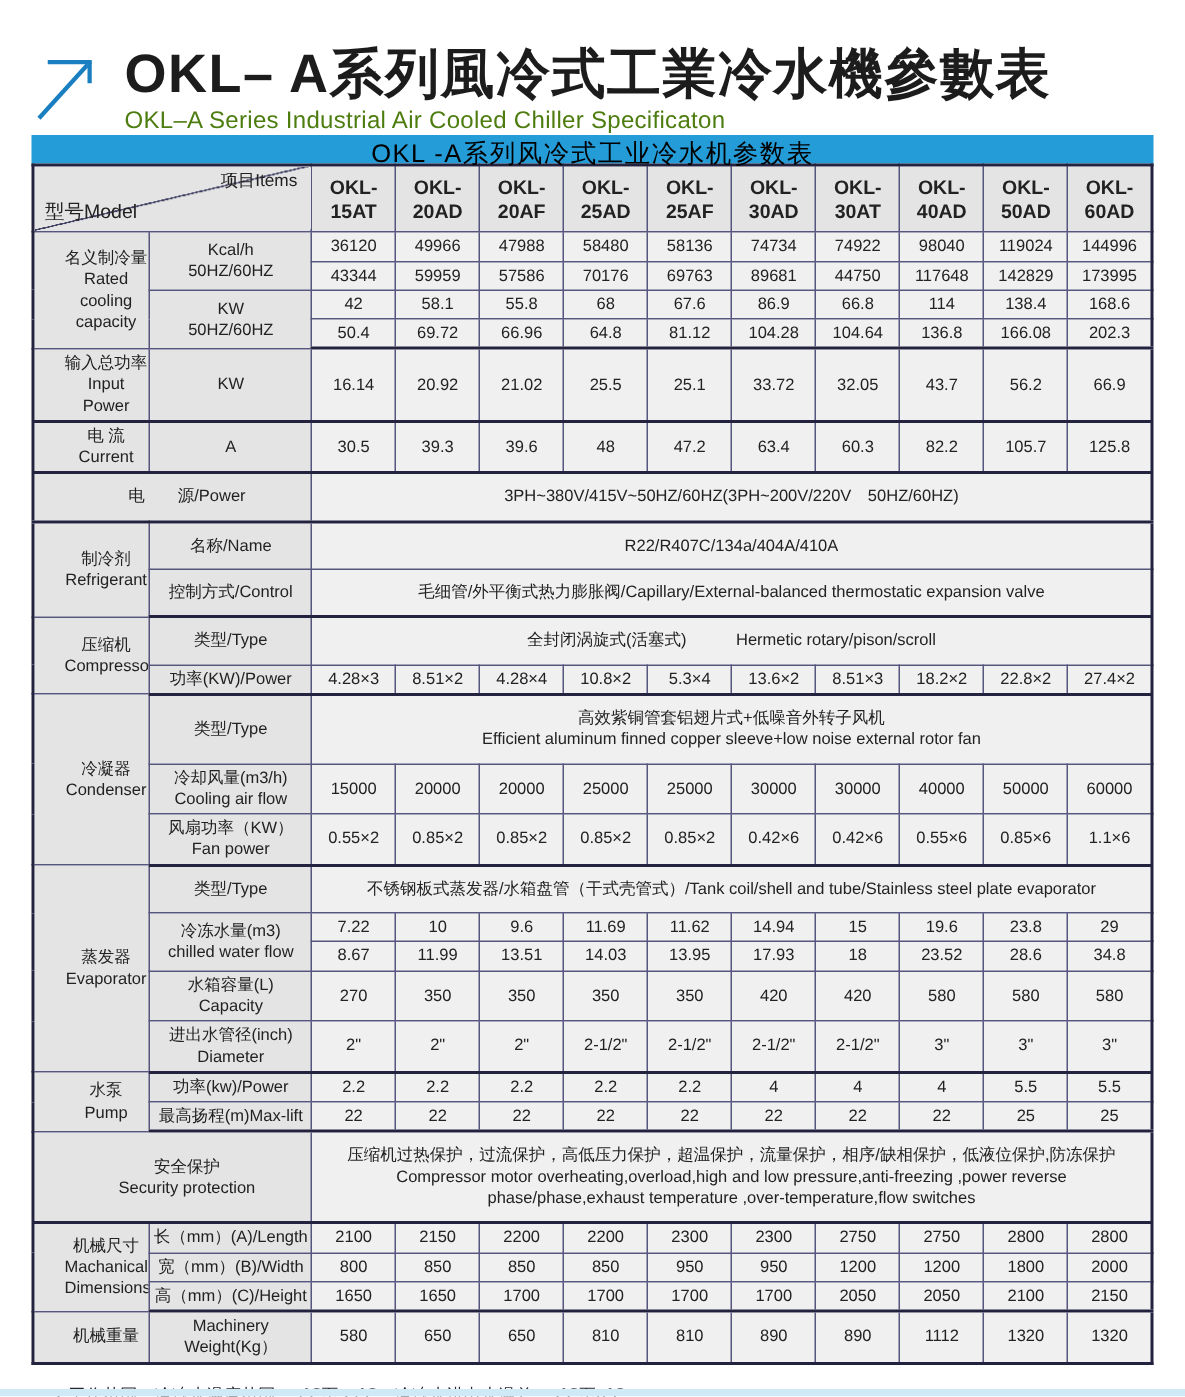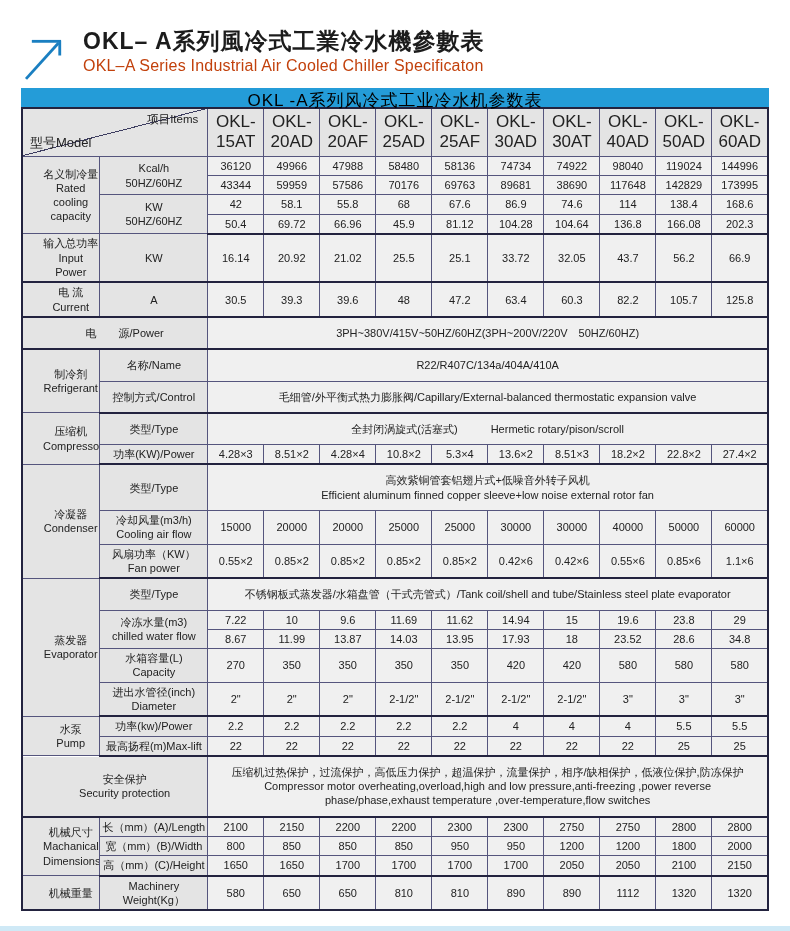--- a/index.html
+++ b/index.html
@@ -14,35 +14,35 @@
   *{box-sizing:border-box;}
   html,body{margin:0;padding:0;}
   body{
     width:790px;height:931px;background:#ffffff;position:relative;overflow:hidden;
     font-family:"Liberation Sans","DejaVu Sans",sans-serif;color:#1a1a1a;
   }
   .page{padding:0 21px;}
   
   .hdr{display:flex;align-items:flex-start;gap:12px;padding-top:28px;}
   .logo{flex:0 0 auto;margin-top:4px;}
-  .titles h1{margin:0;font-size:23px;font-weight:600;letter-spacing:1px;color:#1c1c1c;line-height:1.15;}
-  .titles h2{margin:3px 0 0 0;font-size:16px;font-weight:500;color:#c2410c;letter-spacing:.2px;}
+  .titles h1{margin:0;font-size:36px;font-weight:600;letter-spacing:1px;color:#1c1c1c;line-height:1.15;}
+  .titles h2{margin:3px 0 0 0;font-size:16px;font-weight:500;color:#4d7c0f;letter-spacing:.2px;}
   
   .tbar{
     margin-top:0;background:var(--accent-blue);color:#000000;text-align:center;
     font-size:17px;height:19px;line-height:25px;font-weight:500;letter-spacing:1px;
   }
   
   table{width:100%;border-collapse:collapse;border:2px solid var(--border-thick);table-layout:fixed;}
   th,td{
     border:1px solid var(--border-thin);text-align:center;vertical-align:middle;
     padding:2px 1px;font-size:11px;line-height:1.3;background:var(--cell-bg);
     white-space:pre-line;overflow:hidden;color:#222;font-weight:400;
   }
-  th.mh{background:var(--label-bg);font-size:17px;line-height:1.2;padding:3px 0;}
+  th.mh{background:var(--label-bg);font-size:13px;line-height:1.2;padding:3px 0;font-weight:bold;}
   td.g,td.i{background:var(--label-bg);}
   td.g{font-size:11px;padding-left:20px;}
   td.s{padding:8px 4px;}
   tr.thick td{border-bottom:2px solid var(--border-thick);}
   th.corner{
     position:relative;padding:0;background:
       linear-gradient(to bottom right, transparent calc(50% - 1px), #3d3d60 calc(50% - 1px), #3d3d60 50%, transparent 50%),
       var(--label-bg);
   }
   .c-items{position:absolute;top:3px;right:9px;font-size:11.5px;}
@@ -140,44 +140,44 @@
           <td class="d">119024</td>
           <td class="d">144996</td>
         </tr>
         <tr>
           <td class="d">43344</td>
           <td class="d">59959</td>
           <td class="d">57586</td>
           <td class="d">70176</td>
           <td class="d">69763</td>
           <td class="d">89681</td>
-          <td class="d">38690</td>
+          <td class="d">44750</td>
           <td class="d">117648</td>
           <td class="d">142829</td>
           <td class="d">173995</td>
         </tr>
         <tr>
           <td rowspan="2" class="i">KW
 50HZ/60HZ</td>
           <td class="d">42</td>
           <td class="d">58.1</td>
           <td class="d">55.8</td>
           <td class="d">68</td>
           <td class="d">67.6</td>
           <td class="d">86.9</td>
-          <td class="d">74.6</td>
+          <td class="d">66.8</td>
           <td class="d">114</td>
           <td class="d">138.4</td>
           <td class="d">168.6</td>
         </tr>
         <tr class="thick">
           <td class="d">50.4</td>
           <td class="d">69.72</td>
           <td class="d">66.96</td>
-          <td class="d">45.9</td>
+          <td class="d">64.8</td>
           <td class="d">81.12</td>
           <td class="d">104.28</td>
           <td class="d">104.64</td>
           <td class="d">136.8</td>
           <td class="d">166.08</td>
           <td class="d">202.3</td>
         </tr>
         <tr class="thick">
           <td class="g">输入总功率
 Input Power</td>
@@ -292,21 +292,21 @@
           <td class="d">11.62</td>
           <td class="d">14.94</td>
           <td class="d">15</td>
           <td class="d">19.6</td>
           <td class="d">23.8</td>
           <td class="d">29</td>
         </tr>
         <tr>
           <td class="d">8.67</td>
           <td class="d">11.99</td>
-          <td class="d">13.87</td>
+          <td class="d">13.51</td>
           <td class="d">14.03</td>
           <td class="d">13.95</td>
           <td class="d">17.93</td>
           <td class="d">18</td>
           <td class="d">23.52</td>
           <td class="d">28.6</td>
           <td class="d">34.8</td>
         </tr>
         <tr>
           <td class="i">水箱容量(L)

